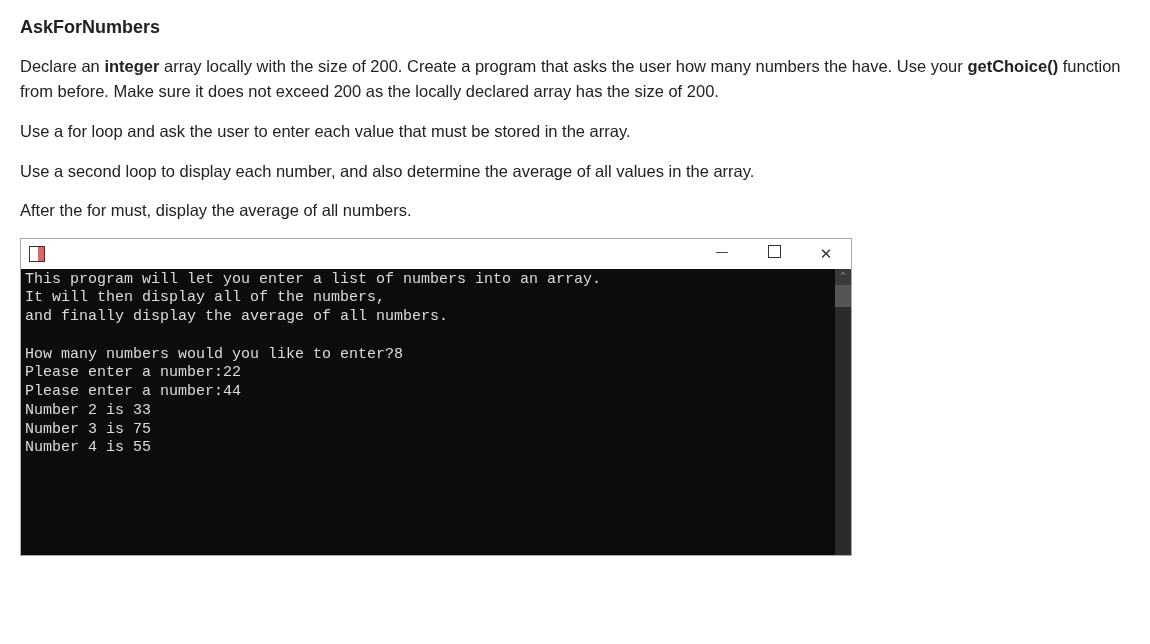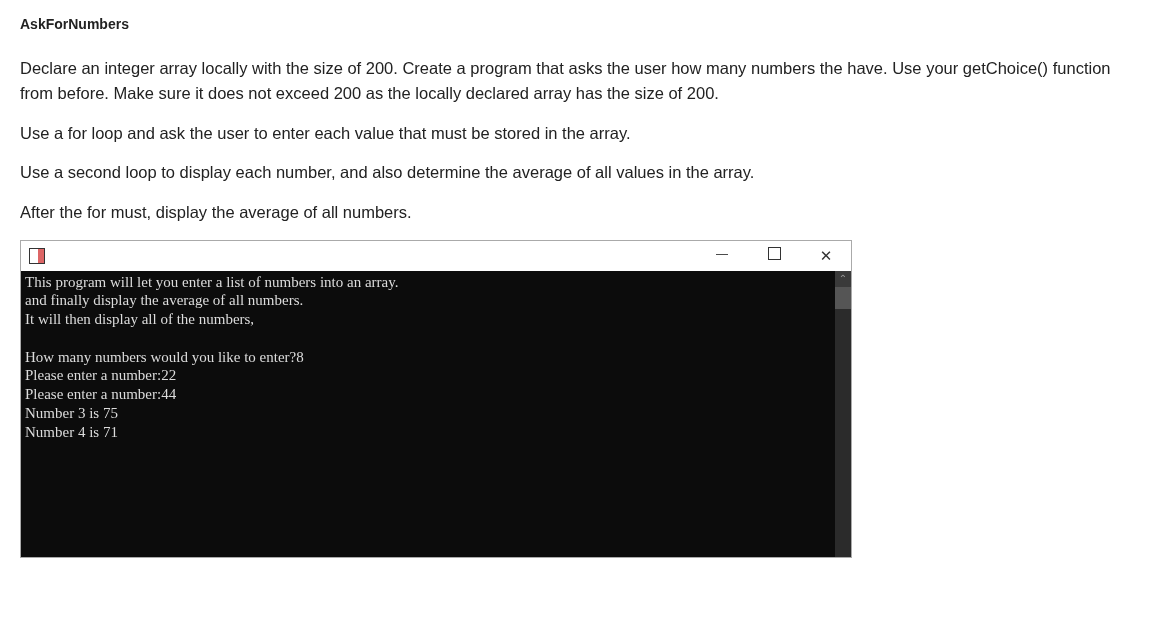--- a/index.html
+++ b/index.html
@@ -6,27 +6,27 @@
       font-family: 'Segoe UI', Arial, sans-serif;
       color: #222;
       background: #fff;
       margin: 0;
       padding: 14px 20px;
       font-size: 16.5px;
       line-height: 1.55;
     }
     .title {
       font-weight: 700;
-      font-size: 14px;
-      margin-bottom: 20px;
+      font-size: 18px;
+      margin-bottom: 12px;
     }
     .para {
       margin-bottom: 14px;
     }
-    b { font-weight: 400; }
+    b { font-weight: 700; }
     .console-window {
       width: 830px;
       border: 1px solid #aaa;
       margin-top: 6px;
     }
     .titlebar {
       display: flex;
       align-items: center;
       justify-content: space-between;
       height: 30px;
@@ -57,21 +57,21 @@
     .win-minimize::after { content: "—"; font-size: 12px; position: relative; top: -2px; }
     .win-maximize {
       width: 11px; height: 11px; border: 1px solid #333;
       display: inline-block;
     }
     .win-close { font-size: 15px; }
     .console-body {
       position: relative;
       background: #0c0c0c;
       color: #dcdcdc;
-      font-family: Liberation Serif, serif;
+      font-family: Liberation Mono, monospace;
       font-size: 15px;
       line-height: 1.25;
       padding: 2px 0 4px 4px;
       min-height: 280px;
     }
     .console-line {
       white-space: pre;
     }
     .scrollbar {
       position: absolute;
@@ -120,27 +120,28 @@
     <div class="app-icon"></div>
     <div class="win-controls">
       <div class="win-btn win-minimize"></div>
       <div class="win-btn"><span class="win-maximize"></span></div>
       <div class="win-btn win-close">✕</div>
     </div>
   </div>
   <div class="console-body">
     <div id="console-lines">
         <div class="console-line">This program will let you enter a list of numbers into an array.</div>
+        <div class="console-line">It will then display all of the numbers,</div>
         <div class="console-line">and finally display the average of all numbers.</div>
-        <div class="console-line">It will then display all of the numbers,</div>
         <div class="console-line"> </div>
         <div class="console-line">How many numbers would you like to enter?8</div>
         <div class="console-line">Please enter a number:22</div>
         <div class="console-line">Please enter a number:44</div>
+        <div class="console-line">Number 2 is 33</div>
         <div class="console-line">Number 3 is 75</div>
-        <div class="console-line">Number 4 is 71</div>
+        <div class="console-line">Number 4 is 55</div>
       </div>
     <div class="scrollbar">
       <div class="scroll-arrow-up">⌃</div>
       <div class="scroll-thumb"></div>
     </div>
   </div>
 </div>
 
 </body></html>

